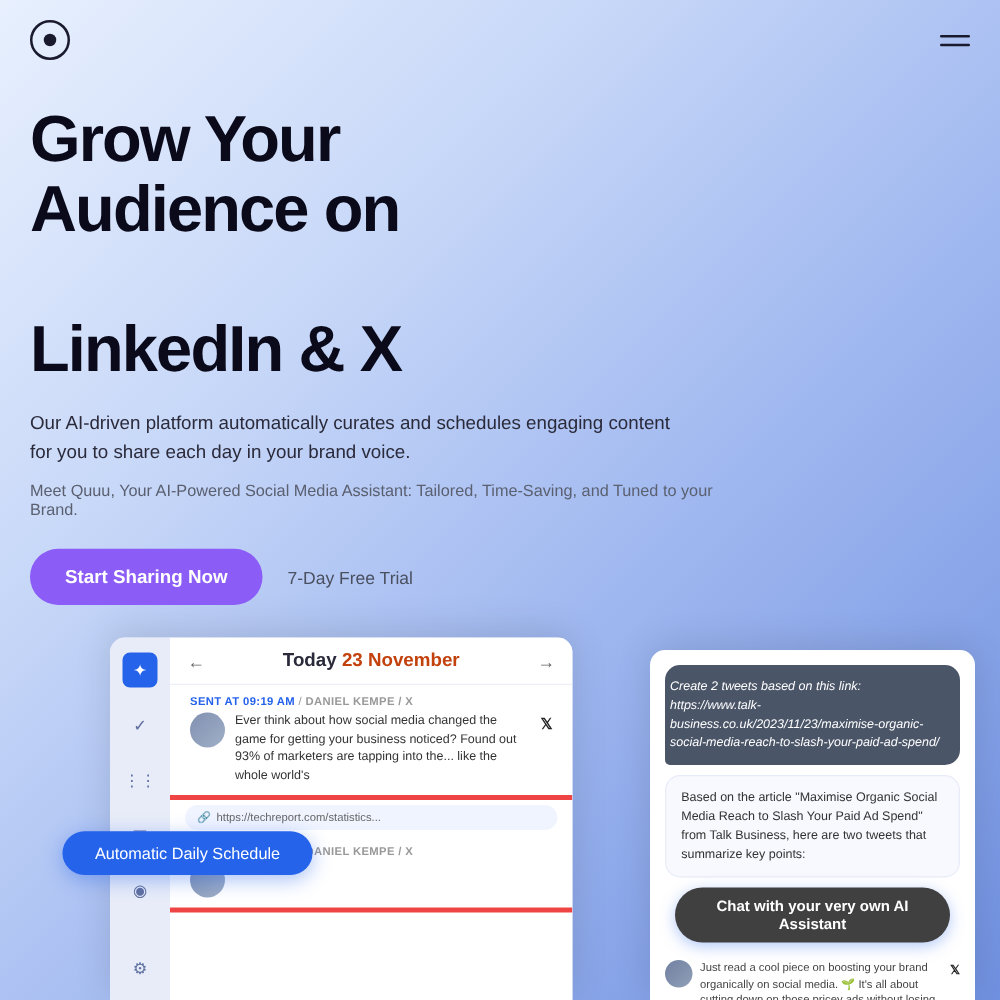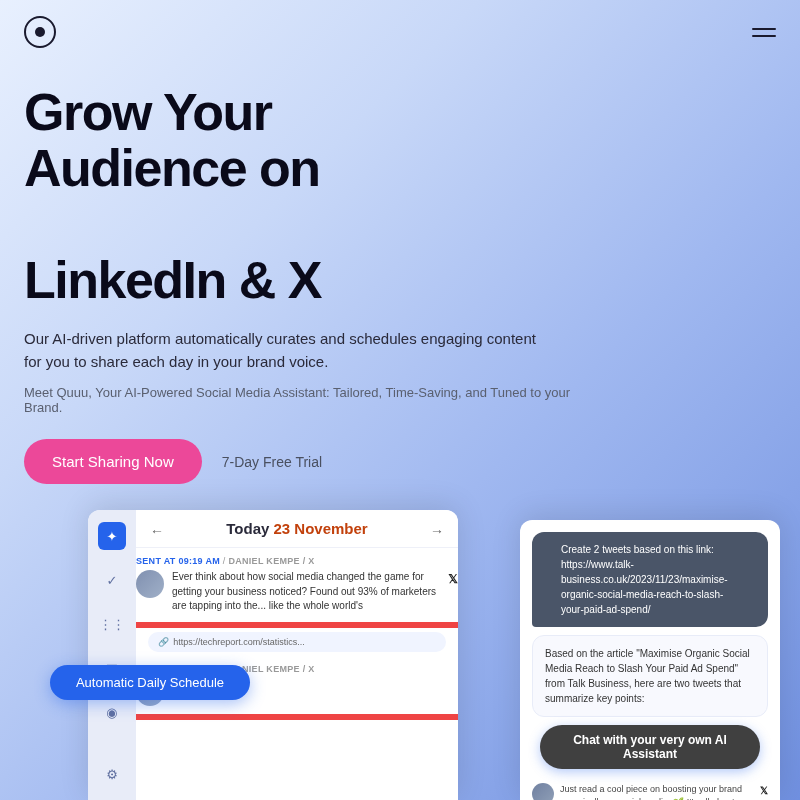--- a/index.html
+++ b/index.html
@@ -86,27 +86,27 @@
     }
 
     .cta-row {
       display: flex;
       align-items: center;
       gap: 20px;
       margin-bottom: 32px;
     }
 
     .btn-primary {
-      background: #ec4899;
+      background: #8b5cf6;
       color: white;
       border: none;
       border-radius: 30px;
       padding: 14px 28px;
       font-size: 15px;
-      font-weight: 400;
+      font-weight: 700;
       cursor: pointer;
       white-space: nowrap;
     }
 
     .trial-text {
       font-size: 14px;
       color: #4a5060;
     }
 
     
@@ -194,22 +194,22 @@
     .date-label span.today {
       color: #2a2a3a;
     }
     .date-label span.date {
       color: #c2410c;
       text-align: right;
     }
 
     
     .feed-item {
-      padding: 8px 0;
-      border-bottom: 6px solid #ef4444;
+      padding: 8px 16px;
+      border-bottom: 4px solid #ef4444;
     }
 
     .feed-meta {
       font-size: 9px;
       color: #2563eb;
       font-weight: 600;
       text-transform: uppercase;
       letter-spacing: 0.3px;
       margin-bottom: 4px;
     }
@@ -284,24 +284,25 @@
       background: white;
       border-radius: 12px 12px 0 0;
       overflow: hidden;
       box-shadow: 0 -4px 30px rgba(0,0,0,0.12);
     }
 
     .chat-bubble-dark {
       background: #4a5568;
       color: white;
       border-radius: 12px 12px 12px 4px;
-      padding: 10px 29px;
+      padding: 10px 4px;
       font-size: 10px;
       line-height: 1.5;
       margin: 12px 12px 8px 12px;
+      font-style: italic;
     }
 
     .chat-bubble-white {
       background: #f8f9fe;
       border: 1px solid #e8ecf8;
       border-radius: 12px;
       padding: 10px 12px;
       font-size: 10px;
       line-height: 1.5;
       color: #333;

